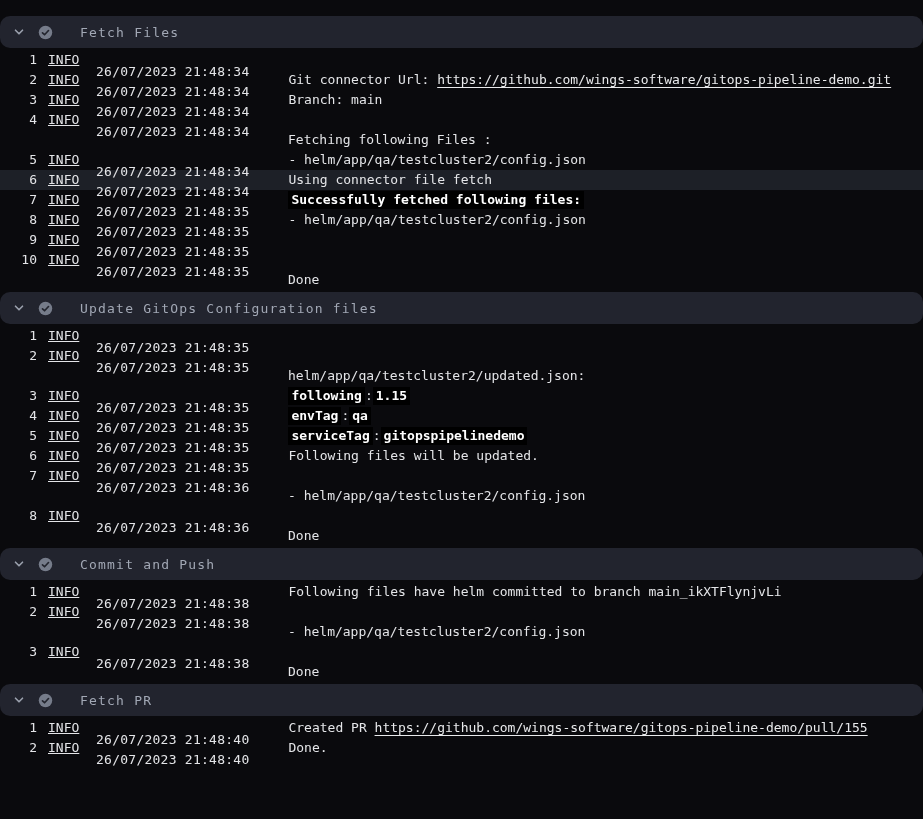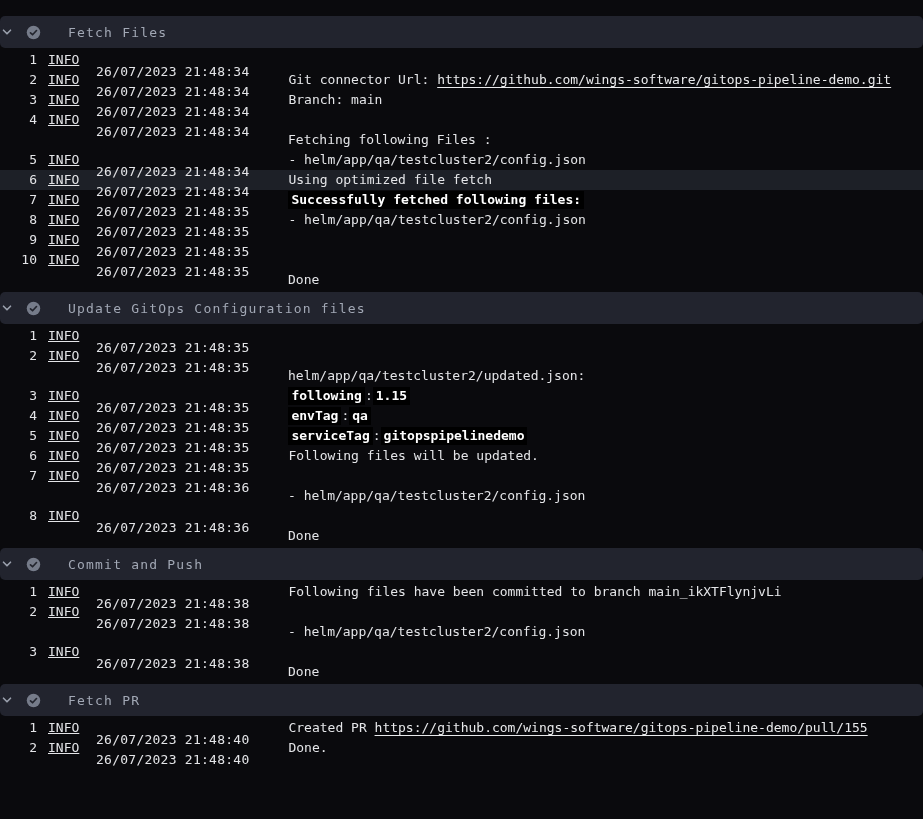--- a/index.html
+++ b/index.html
@@ -5,23 +5,23 @@
   html,body{margin:0;padding:0;}
   body{
     width:923px;height:819px;overflow:hidden;
     background:#0a0a0d;
     font-family:"DejaVu Sans Mono","Liberation Mono",monospace;
     font-size:13px;color:#e4e5e8;
   }
   .console{padding-top:16px;}
   .section-header{
     height:32px;width:100%;box-sizing:border-box;
-    background:#22242e;border-radius:5px;
+    background:#22242e;border-radius:10px;
     display:flex;align-items:center;
-    padding-left:0;cursor:pointer;
+    padding-left:12px;cursor:pointer;
   }
   .chev{width:14px;height:14px;display:inline-flex;align-items:center;justify-content:center;flex:0 0 14px;}
   .check{width:16px;height:16px;display:inline-flex;align-items:center;justify-content:center;flex:0 0 16px;margin-left:11px;}
   .section-title{
     margin-left:27px;color:#a2a8b5;letter-spacing:1.2px;font-size:13px;
     white-space:pre;
   }
   .section-body{padding:2px 0;}
   .log-line{
     display:flex;height:20px;line-height:20px;white-space:pre;align-items:center;
@@ -55,21 +55,21 @@
         </span>
         <span class="section-title">Fetch Files</span>
       </div>
       <div class="section-body">
         <div class="log-line"><span class="col-num">1</span><span class="col-level">INFO</span><span class="col-time">26/07/2023 21:48:34</span><span class="col-msg"></span></div>
         <div class="log-line"><span class="col-num">2</span><span class="col-level">INFO</span><span class="col-time">26/07/2023 21:48:34</span><span class="col-msg"><span class="p-plain">Git connector Url: </span><span class="p-link">https://github.com/wings-software/gitops-pipeline-demo.git</span></span></div>
         <div class="log-line"><span class="col-num">3</span><span class="col-level">INFO</span><span class="col-time">26/07/2023 21:48:34</span><span class="col-msg"><span class="p-plain">Branch: main</span></span></div>
         <div class="log-line"><span class="col-num">4</span><span class="col-level">INFO</span><span class="col-time">26/07/2023 21:48:34</span><span class="col-msg"></span></div>
         <div class="log-line"><span class="col-num"></span><span class="col-level"></span><span class="col-time"></span><span class="col-msg"><span class="p-plain">Fetching following Files :</span></span></div>
         <div class="log-line"><span class="col-num">5</span><span class="col-level">INFO</span><span class="col-time">26/07/2023 21:48:34</span><span class="col-msg"><span class="p-plain">- helm/app/qa/testcluster2/config.json</span></span></div>
-        <div class="log-line hl"><span class="col-num">6</span><span class="col-level">INFO</span><span class="col-time">26/07/2023 21:48:34</span><span class="col-msg"><span class="p-plain">Using optimized file fetch</span></span></div>
+        <div class="log-line hl"><span class="col-num">6</span><span class="col-level">INFO</span><span class="col-time">26/07/2023 21:48:34</span><span class="col-msg"><span class="p-plain">Using connector file fetch</span></span></div>
         <div class="log-line"><span class="col-num">7</span><span class="col-level">INFO</span><span class="col-time">26/07/2023 21:48:35</span><span class="col-msg"><span class="p-boldhl">Successfully fetched following files:</span></span></div>
         <div class="log-line"><span class="col-num">8</span><span class="col-level">INFO</span><span class="col-time">26/07/2023 21:48:35</span><span class="col-msg"><span class="p-plain">- helm/app/qa/testcluster2/config.json</span></span></div>
         <div class="log-line"><span class="col-num">9</span><span class="col-level">INFO</span><span class="col-time">26/07/2023 21:48:35</span><span class="col-msg"></span></div>
         <div class="log-line"><span class="col-num">10</span><span class="col-level">INFO</span><span class="col-time">26/07/2023 21:48:35</span><span class="col-msg"></span></div>
         <div class="log-line"><span class="col-num"></span><span class="col-level"></span><span class="col-time"></span><span class="col-msg"><span class="p-plain">Done</span></span></div>
       </div>
       <div class="section-header">
         <span class="chev">
           <svg width="12" height="12" viewBox="0 0 12 12">
             <path d="M2.5 4.2 L6 7.8 L9.5 4.2" fill="none" stroke="#9ba1ae" stroke-width="1.6" stroke-linecap="round" stroke-linejoin="round"></path>
@@ -104,21 +104,21 @@
         </span>
         <span class="check">
           <svg width="15" height="15" viewBox="0 0 16 16">
             <circle cx="8" cy="8" r="7.2" fill="#767c8a"></circle>
             <path d="M4.8 8.3 L7 10.4 L11.2 5.9" fill="none" stroke="#23252e" stroke-width="1.8" stroke-linecap="round" stroke-linejoin="round"></path>
           </svg>
         </span>
         <span class="section-title">Commit and Push</span>
       </div>
       <div class="section-body">
-        <div class="log-line"><span class="col-num">1</span><span class="col-level">INFO</span><span class="col-time">26/07/2023 21:48:38</span><span class="col-msg"><span class="p-plain">Following files have been committed to branch main_ikXTFlynjvLi</span></span></div>
+        <div class="log-line"><span class="col-num">1</span><span class="col-level">INFO</span><span class="col-time">26/07/2023 21:48:38</span><span class="col-msg"><span class="p-plain">Following files have helm committed to branch main_ikXTFlynjvLi</span></span></div>
         <div class="log-line"><span class="col-num">2</span><span class="col-level">INFO</span><span class="col-time">26/07/2023 21:48:38</span><span class="col-msg"></span></div>
         <div class="log-line"><span class="col-num"></span><span class="col-level"></span><span class="col-time"></span><span class="col-msg"><span class="p-plain">- helm/app/qa/testcluster2/config.json</span></span></div>
         <div class="log-line"><span class="col-num">3</span><span class="col-level">INFO</span><span class="col-time">26/07/2023 21:48:38</span><span class="col-msg"></span></div>
         <div class="log-line"><span class="col-num"></span><span class="col-level"></span><span class="col-time"></span><span class="col-msg"><span class="p-plain">Done</span></span></div>
       </div>
       <div class="section-header">
         <span class="chev">
           <svg width="12" height="12" viewBox="0 0 12 12">
             <path d="M2.5 4.2 L6 7.8 L9.5 4.2" fill="none" stroke="#9ba1ae" stroke-width="1.6" stroke-linecap="round" stroke-linejoin="round"></path>
           </svg>

